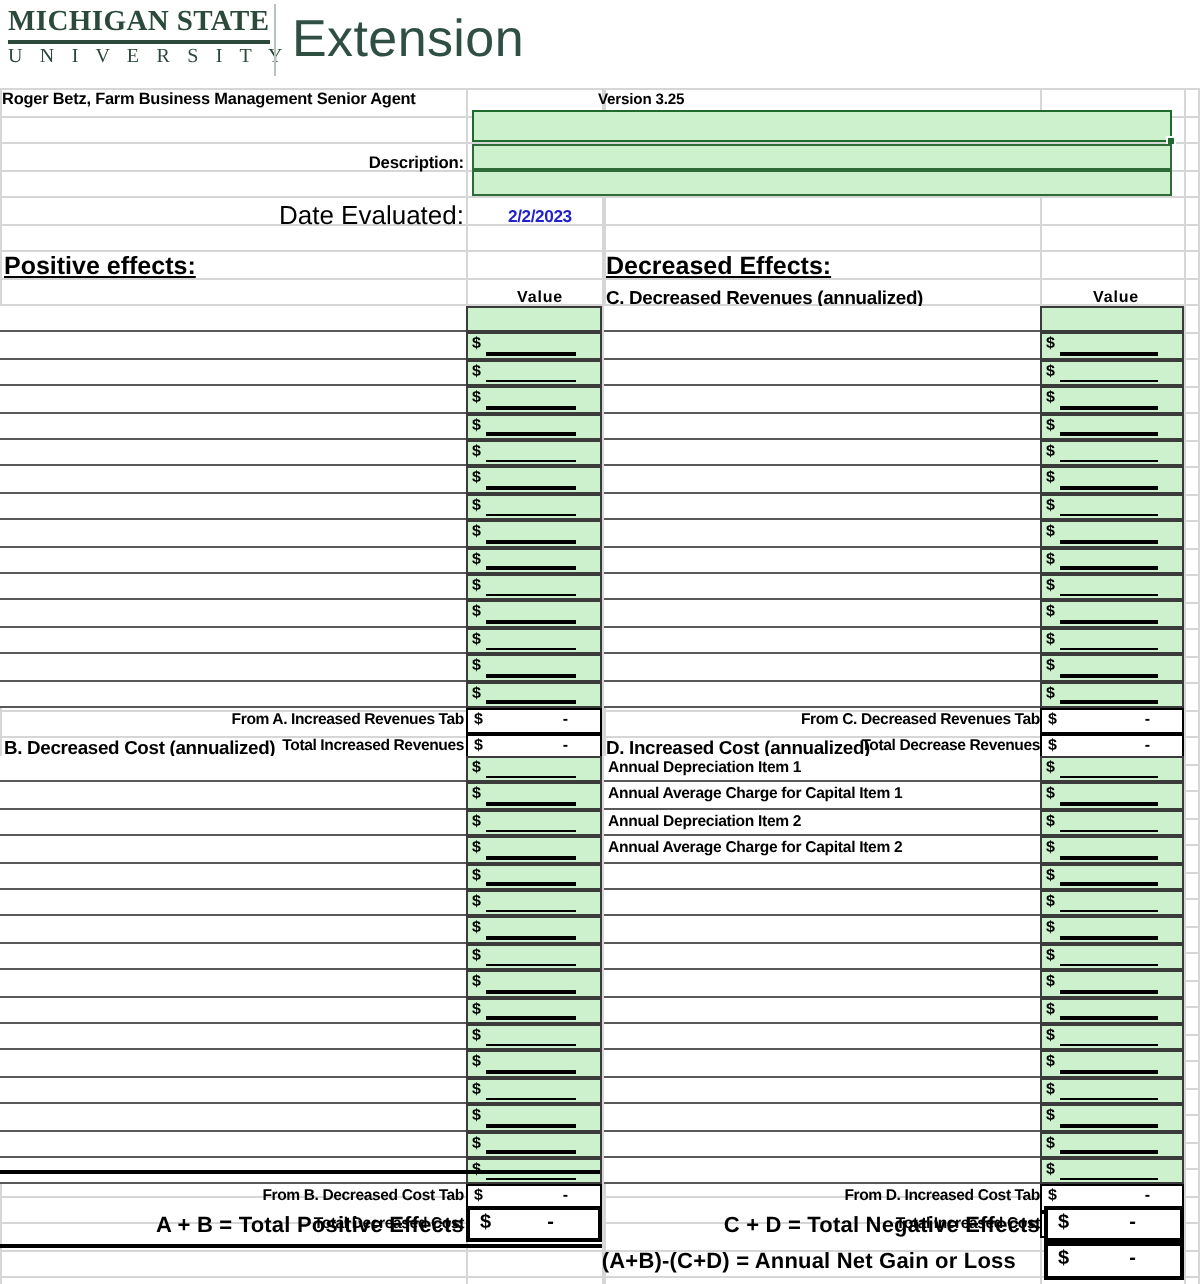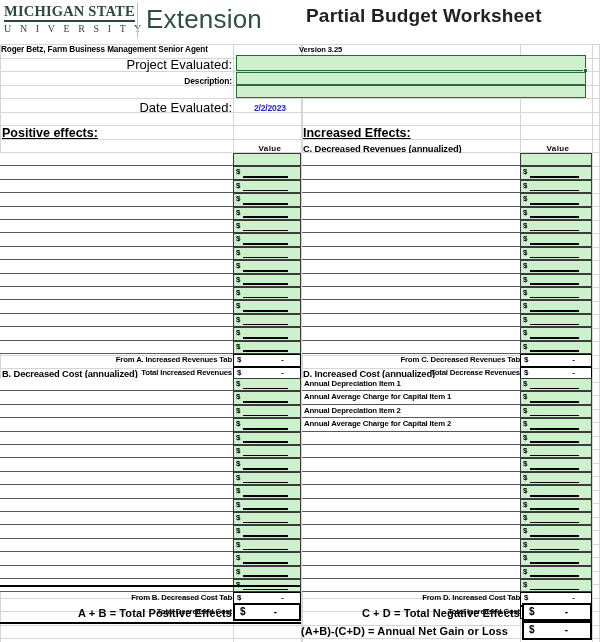--- a/index.html
+++ b/index.html
@@ -137,39 +137,37 @@
     </div>
 
   <div class="hdr">
     <div class="msu">
       <div class="l1">MICHIGAN STATE</div>
       <div class="rule"></div>
       <div class="l2">U N I V E R S I T Y</div>
     </div>
     <div class="msu-div"></div>
     <div class="ext">Extension</div>
-    <div class="title">Partial Budget Worksheet</div>
   </div>
 
   <div class="byline">Roger Betz, Farm Business Management Senior Agent</div>
   <div class="version">Version 3.25</div>
 
-  <div class="lbl-big" style="left:20px;top:57px;width:212px;">Project Evaluated:</div>
   <div class="ibox active" style="left:236px;top:55px;width:350px;height:16px;"></div>
   <div class="handle" style="left:583px;top:68px;"></div>
 
   <div class="lbl-sm" style="left:20px;top:76px;width:212px;">Description:</div>
   <div class="ibox" style="left:236px;top:72px;width:350px;height:13px;"></div>
   <div class="ibox" style="left:236px;top:85px;width:350px;height:13px;"></div>
 
   <div class="lbl-big" style="left:20px;top:100px;width:212px;">Date Evaluated:</div>
   <div class="datev" style="left:254px;top:103px;">2/2/2023</div>
 
   <div class="sec-h" style="left:2px;top:126px;text-align:right;">Positive effects:</div>
-  <div class="sec-h" style="left:303px;top:126px;">Increased Effects:</div>
+  <div class="sec-h" style="left:303px;top:126px;">Decreased Effects:</div>
 
   <div class="colhead" style="left:236px;top:144px;width:68px;">Value</div>
 
   <div class="sub-h" style="left:303px;top:143px;">C. Decreased Revenues (annualized)</div>
   <div class="colhead" style="left:523px;top:144px;width:70px;">Value</div>
 
   <div class="sub-h" style="left:2px;top:368px;">B. Decreased Cost (annualized)</div>
   <div class="sub-h" style="left:303px;top:368px;">D. Increased Cost    (annualized)</div>
 
   <div id="rows">

